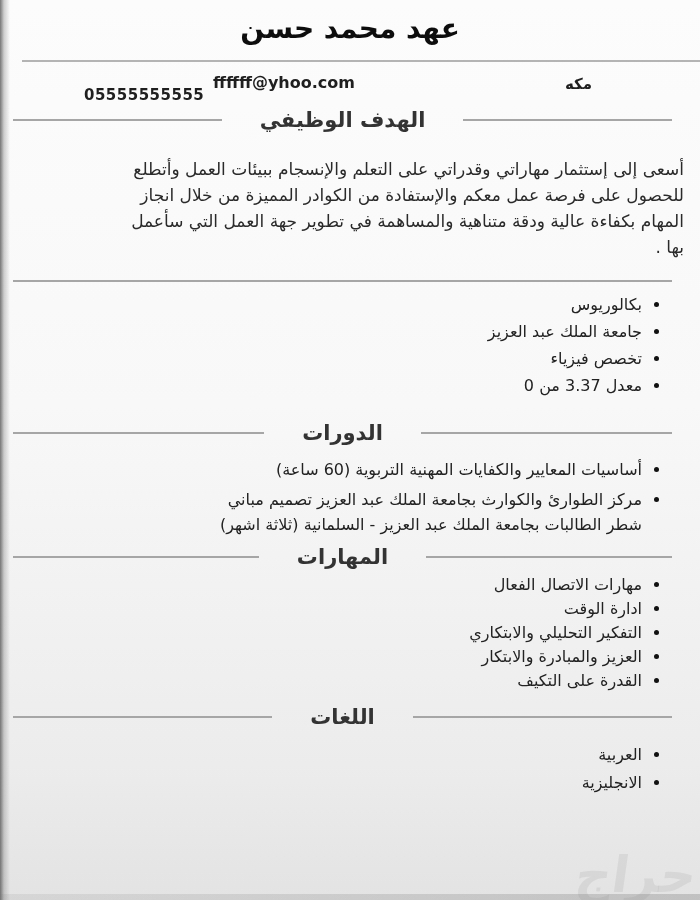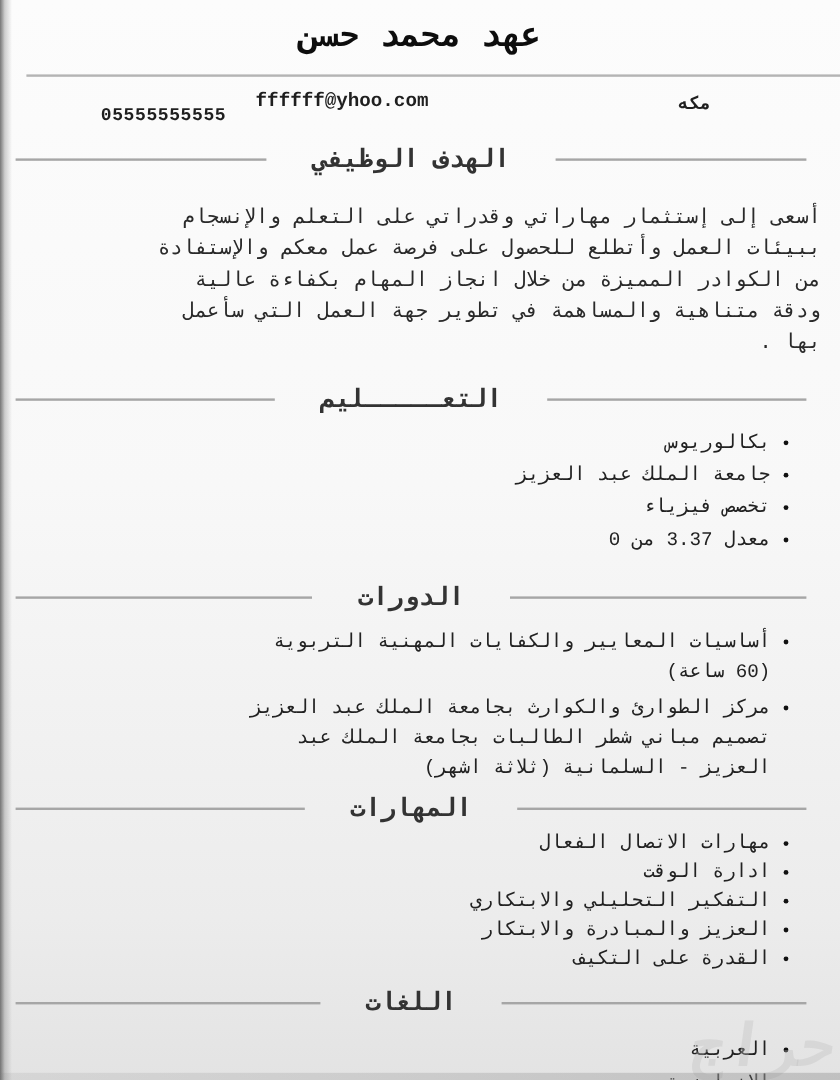--- a/index.html
+++ b/index.html
@@ -4,21 +4,20 @@
 <style>
   html,body { margin:0; padding:0; }
   body {
     width:700px; height:900px;
     font-family:"DejaVu Sans","Liberation Sans",sans-serif;
     background:#e9e9e9;
   }
   .page {
     position:relative; width:700px; height:900px; overflow:hidden;
     background:linear-gradient(180deg,#fcfcfc 0%,#f8f8f8 45%,#ececec 85%,#e3e3e3 100%);
-    font-family:Liberation Mono, monospace;
   }
   .left-shadow {
     position:absolute; left:0; top:0; bottom:0; width:10px;
     background:linear-gradient(90deg,rgba(95,95,95,.85) 0%,rgba(150,150,150,.45) 40%,rgba(255,255,255,0) 100%);
     pointer-events:none;
   }
   .bottom-shade {
     position:absolute; left:0; right:0; bottom:0; height:6px;
     background:linear-gradient(90deg,rgba(120,120,120,.12),rgba(120,120,120,.32));
     pointer-events:none;
@@ -32,21 +31,21 @@
   .contact .phone { position:absolute; left:84px; top:24px; font-size:15px; letter-spacing:.5px; }
   .contact .email { position:absolute; left:213px; top:11px; font-size:16px; }
   .contact .loc   { position:absolute; right:108px; top:13px; font-size:15px; direction:rtl; }
 
   .section-head { display:flex; align-items:center; padding:0 28px 0 13px; }
   .section-head .line { flex:1; height:2px; background:#a6a6a6; }
   .section-head .head-text {
     margin:0 38px; font-size:21px; font-weight:bold; color:#333;
     white-space:nowrap; direction:rtl;
   }
-  #objective-head { margin-top:18px; }
+  #objective-head { margin-top:8px; }
   .objective-text {
     direction:rtl; text-align:right;
     margin:24px 16px 0 118px;
     font-size:17px; line-height:26px; color:#2a2a2a;
   }
   #education-head { margin-top:20px; }
   #courses-head   { margin-top:22px; }
   #skills-head    { margin-top:8px;text-align:right; }
   #languages-head { margin-top:12px; }
 
@@ -88,21 +87,20 @@
 
   <div class="section-head" id="objective-head">
     <span class="line"></span>
     <span class="head-text">الهدف الوظيفي</span>
     <span class="line"></span>
   </div>
   <p class="objective-text">أسعى إلى إستثمار مهاراتي وقدراتي على التعلم والإنسجام ببيئات العمل وأتطلع للحصول على فرصة عمل معكم والإستفادة من الكوادر المميزة من خلال انجاز المهام بكفاءة عالية ودقة متناهية والمساهمة في تطوير جهة العمل التي سأعمل بها .</p>
 
   <div class="section-head" id="education-head">
     <span class="line"></span>
-    <span class="head-text">التعـــــليم</span>
     <span class="line"></span>
   </div>
   <ul class="rlist" id="edu-list">
     <li>بكالوريوس</li>
     <li>جامعة الملك عبد العزيز</li>
     <li>تخصص فيزياء</li>
     <li>معدل 3.37 من 0</li>
   </ul>
 
   <div class="section-head" id="courses-head">

